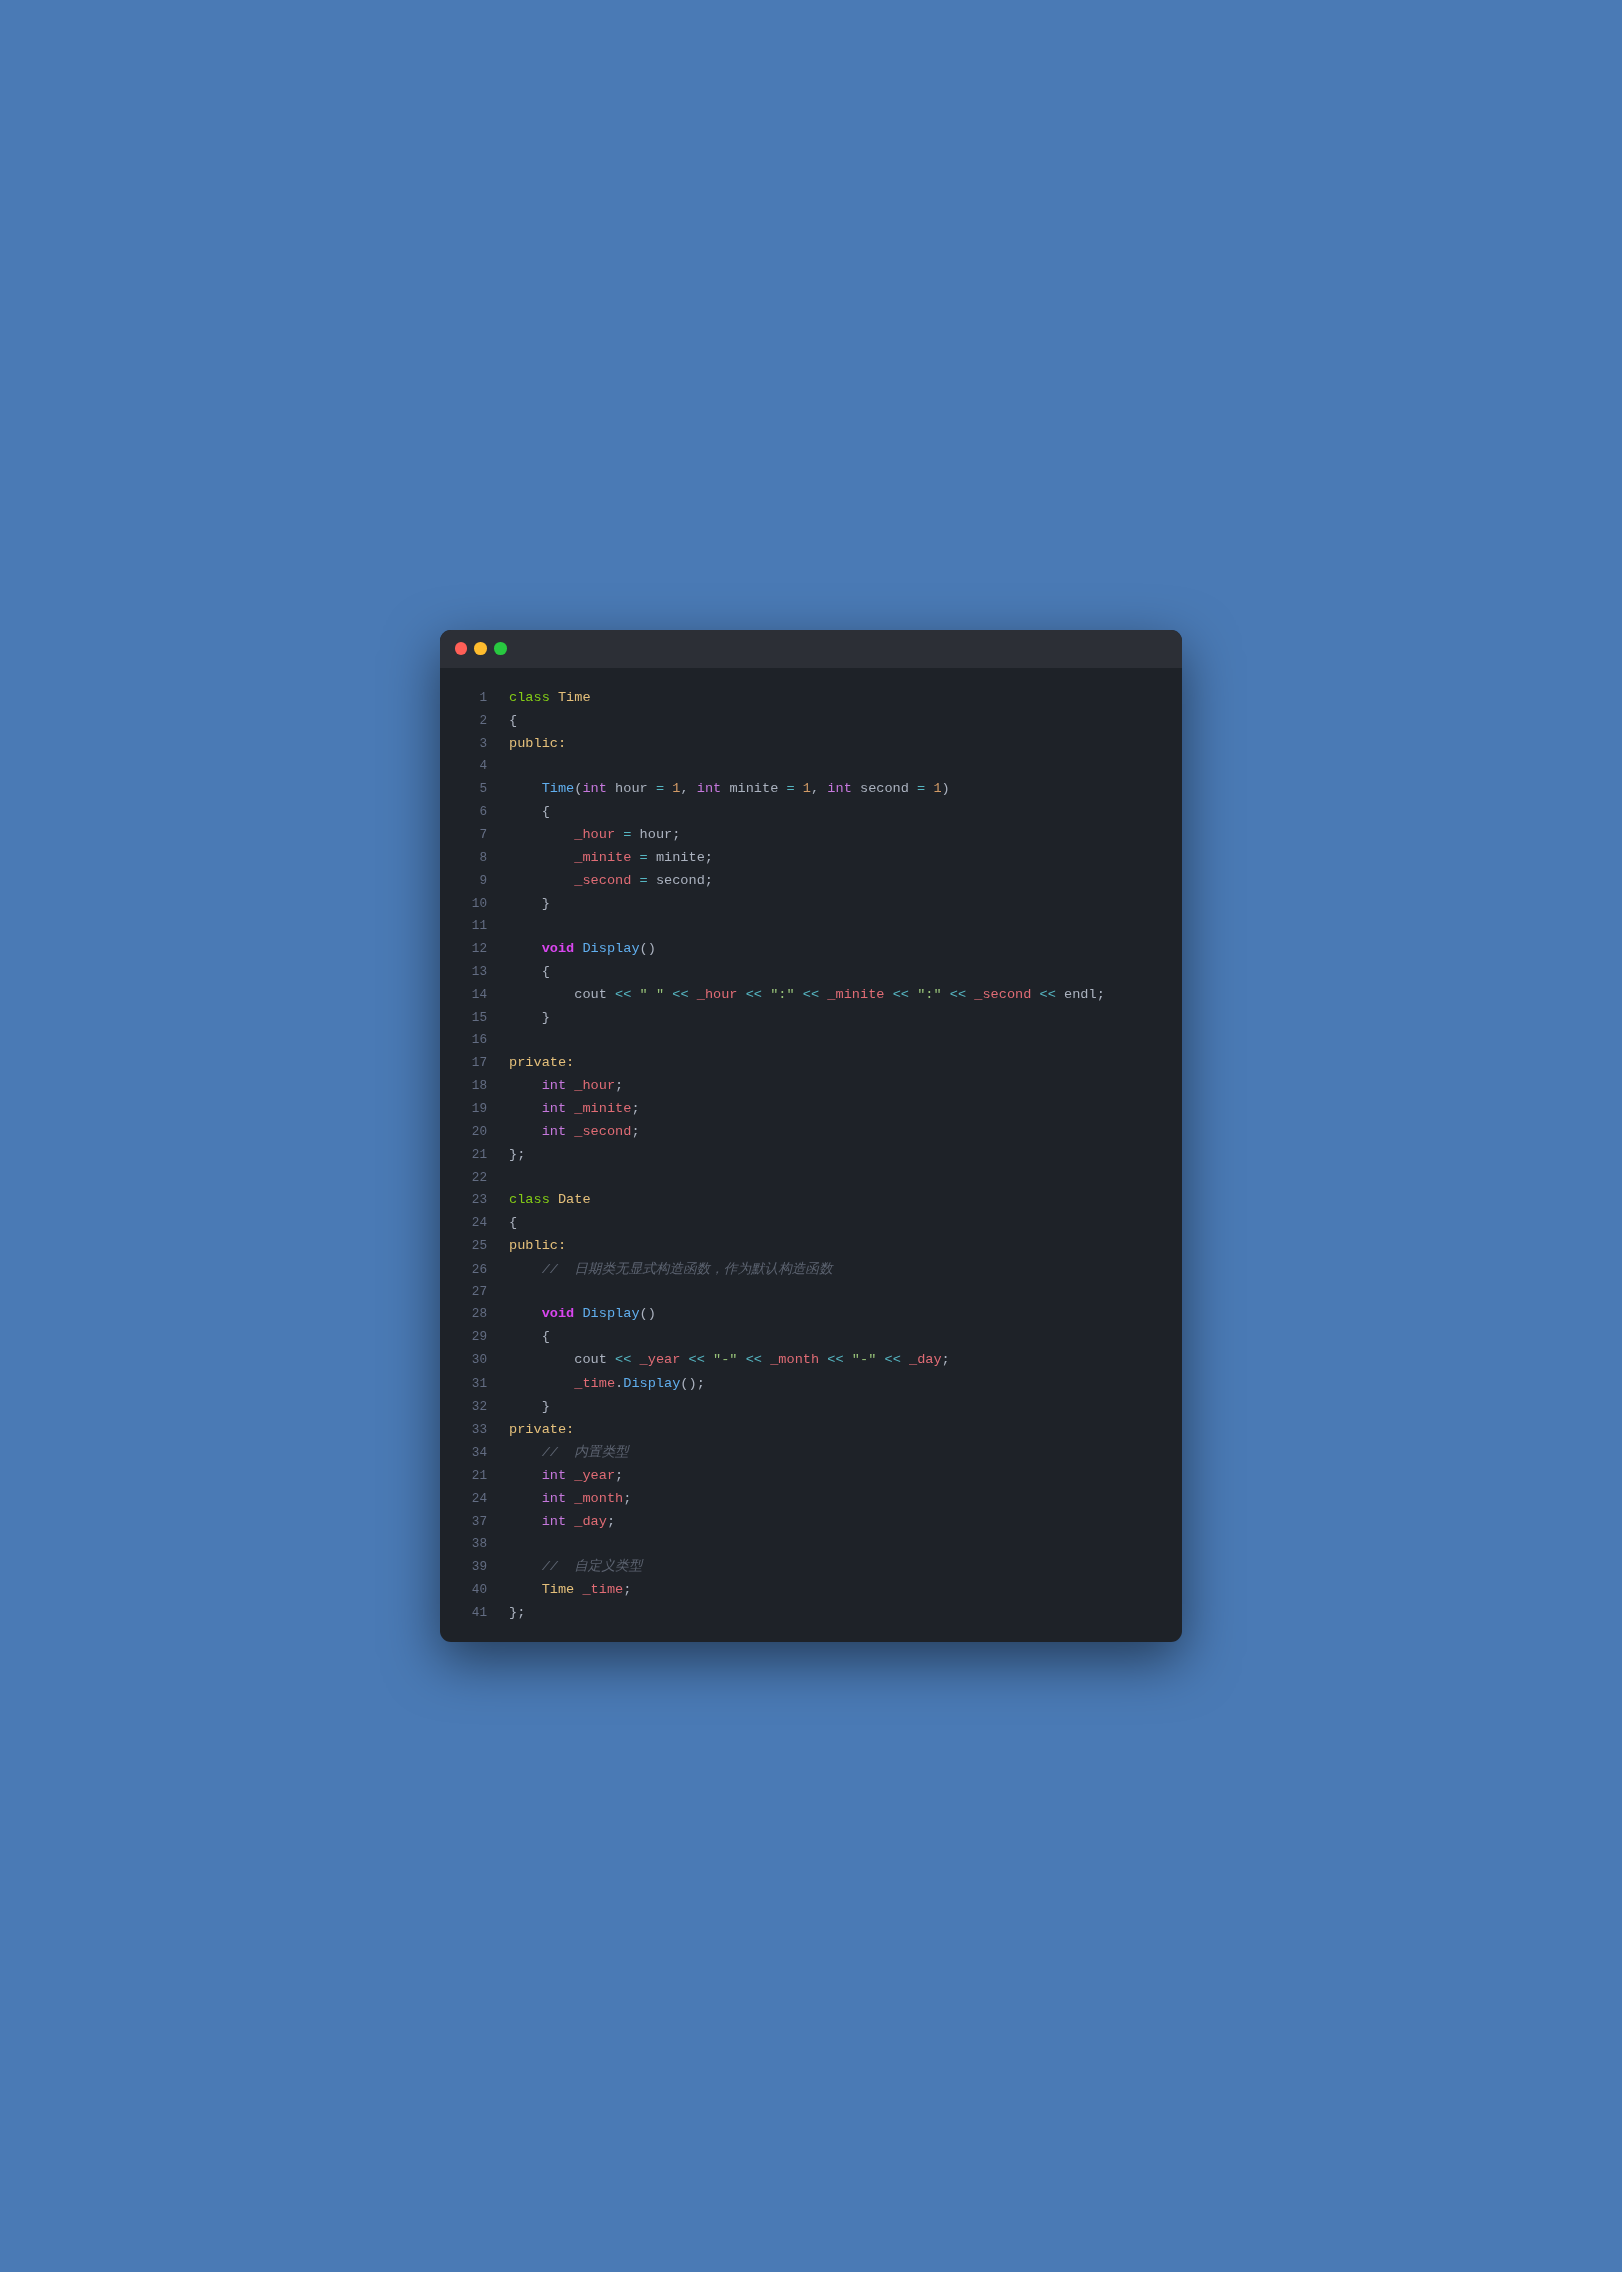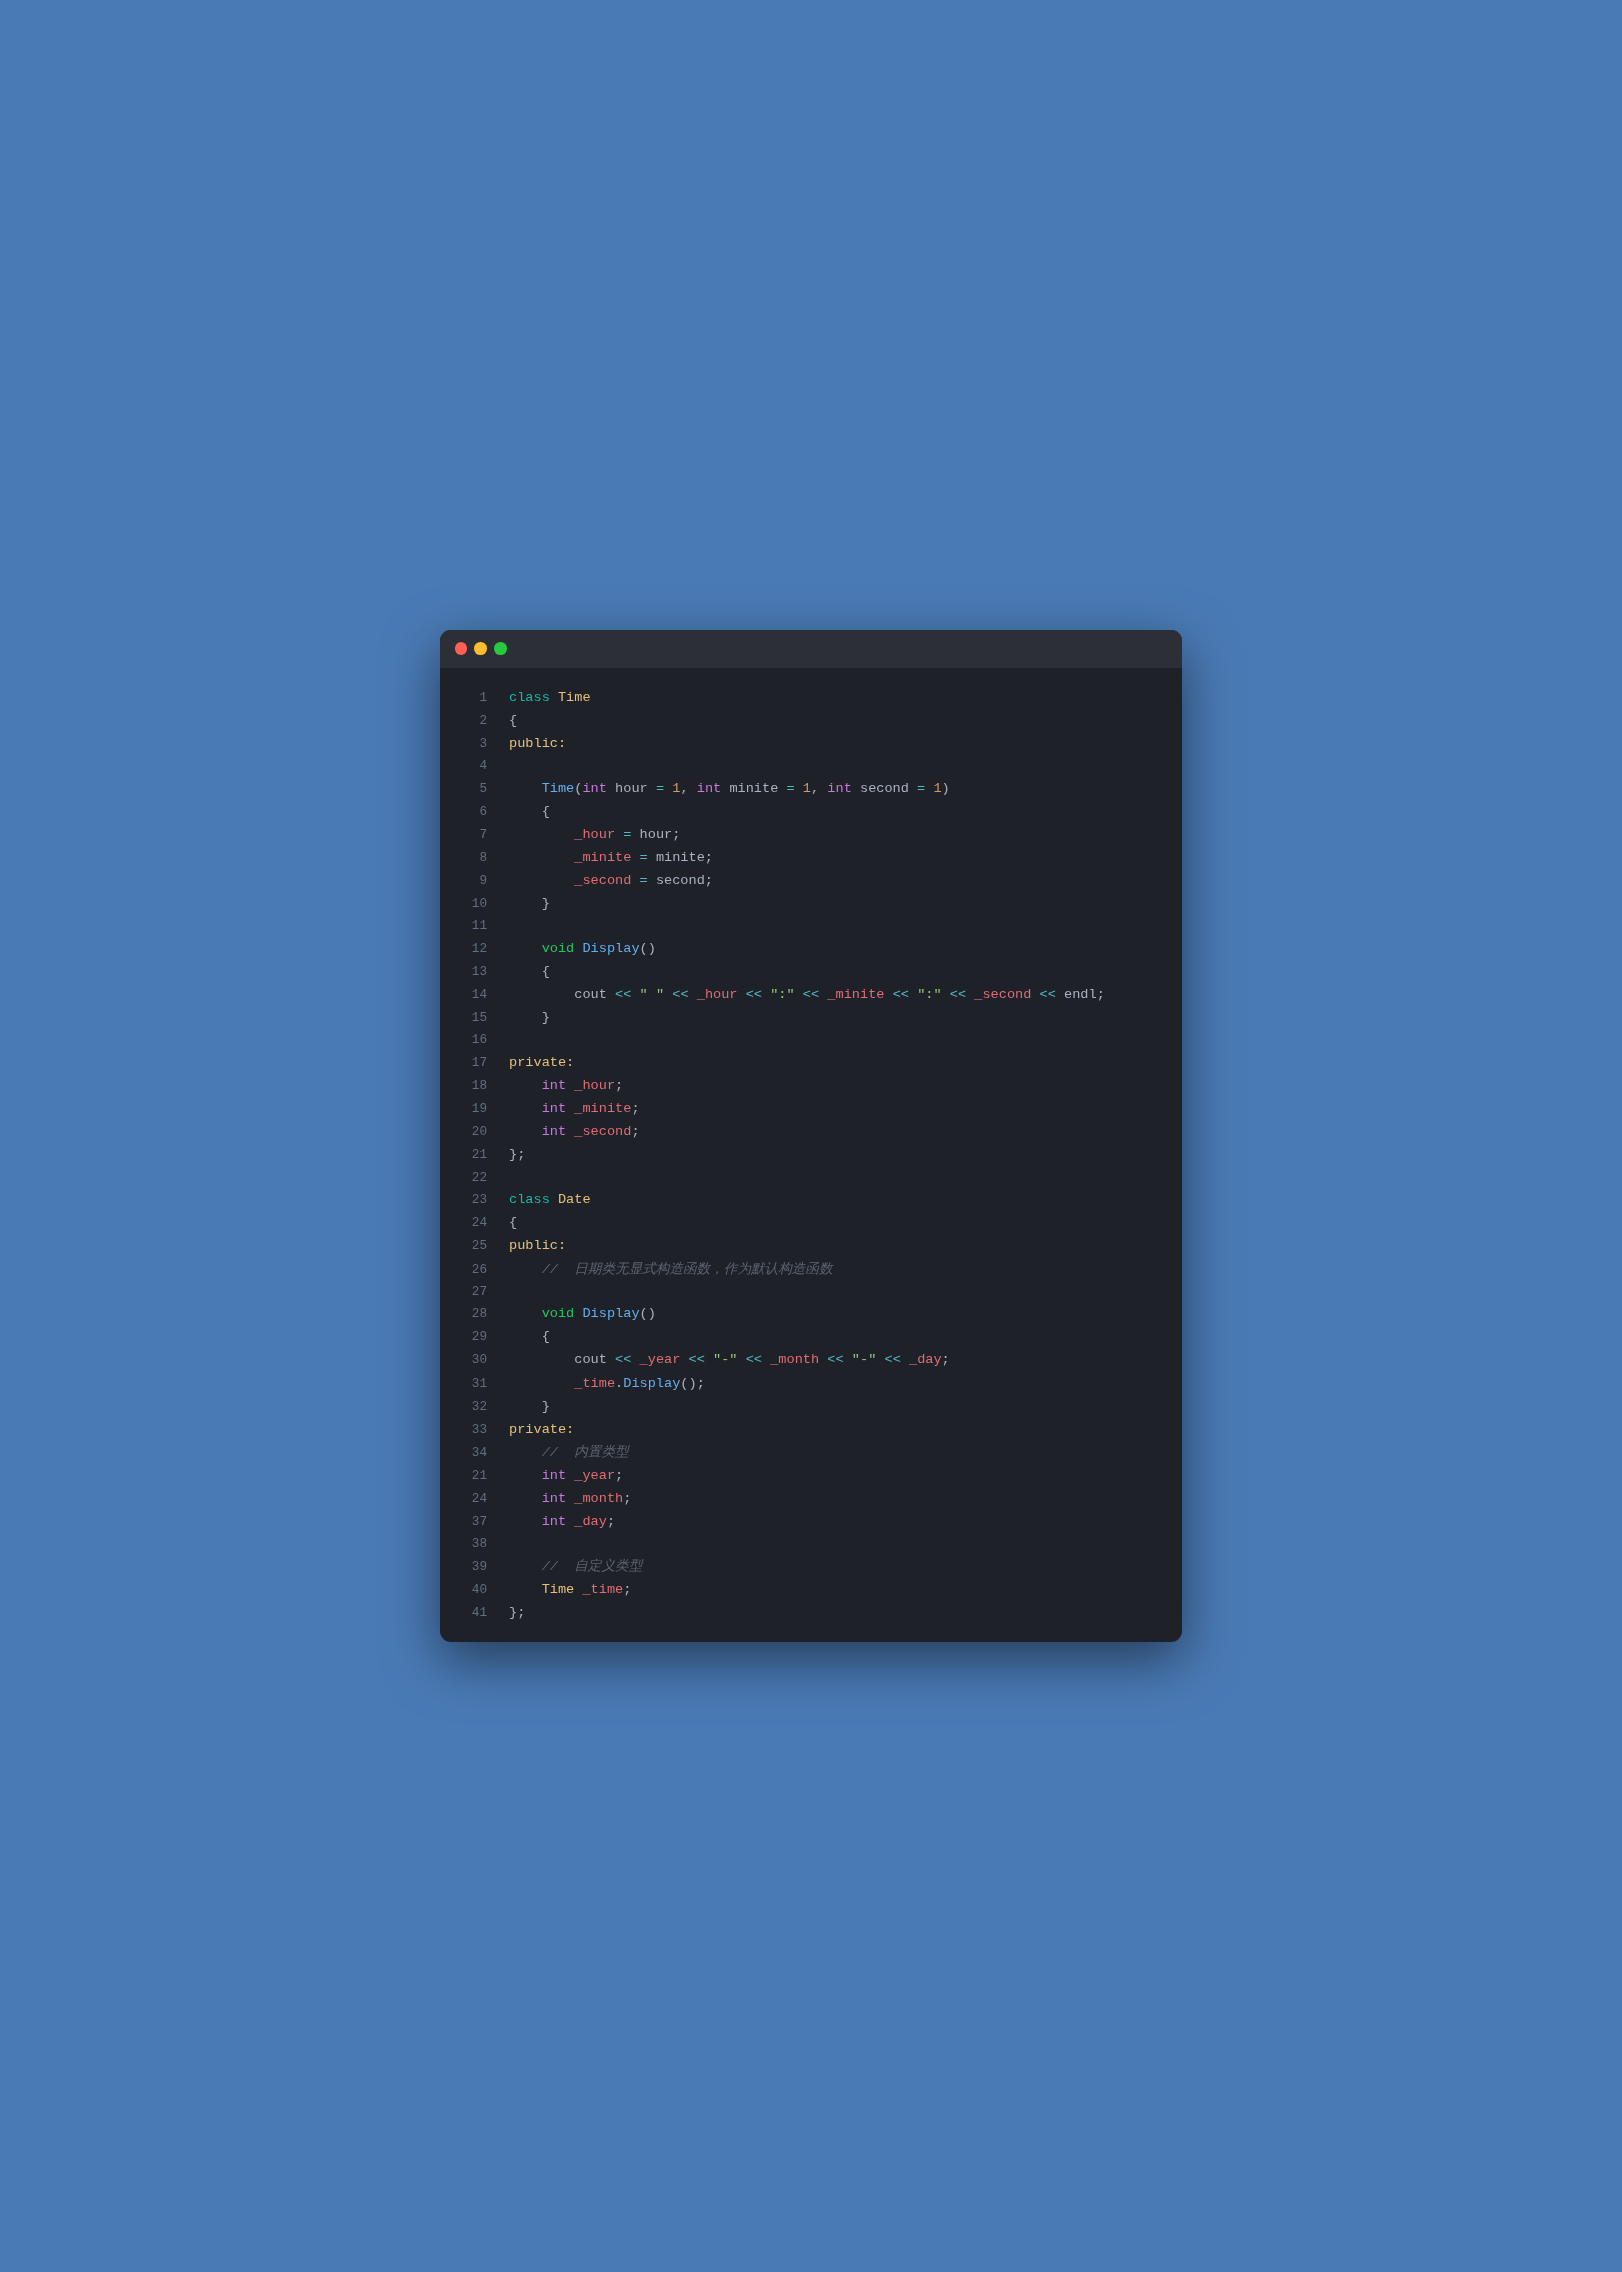--- a/index.html
+++ b/index.html
@@ -67,23 +67,23 @@
       user-select: none;
     }
 
     .line-content {
       flex: 1;
       white-space: pre;
       font-size: 13.6px;
     }
 
     
-    .kw-class   { color: #14b8a6; }   
+    .kw-class   { color: #84cc16; }   
     .kw-public  { color: #e5c07b; }   
-    .kw-void    { color: #22c55e; }   
+    .kw-void    { color: #d946ef; font-weight: bold; }   
     .kw-int     { color: #c678dd; }   
     .cn-name    { color: #e5c07b; }   
     .fn-name    { color: #61afef; }   
     .var-name   { color: #e06c75; }   
     .comment    { color: #5c6370; font-style: italic; }
     .string     { color: #98c379; }   
     .number     { color: #d19a66; }   
     .plain      { color: #abb2bf; }   
     .op         { color: #56b6c2; }   
     .kw-time    { color: #e5c07b; }   

